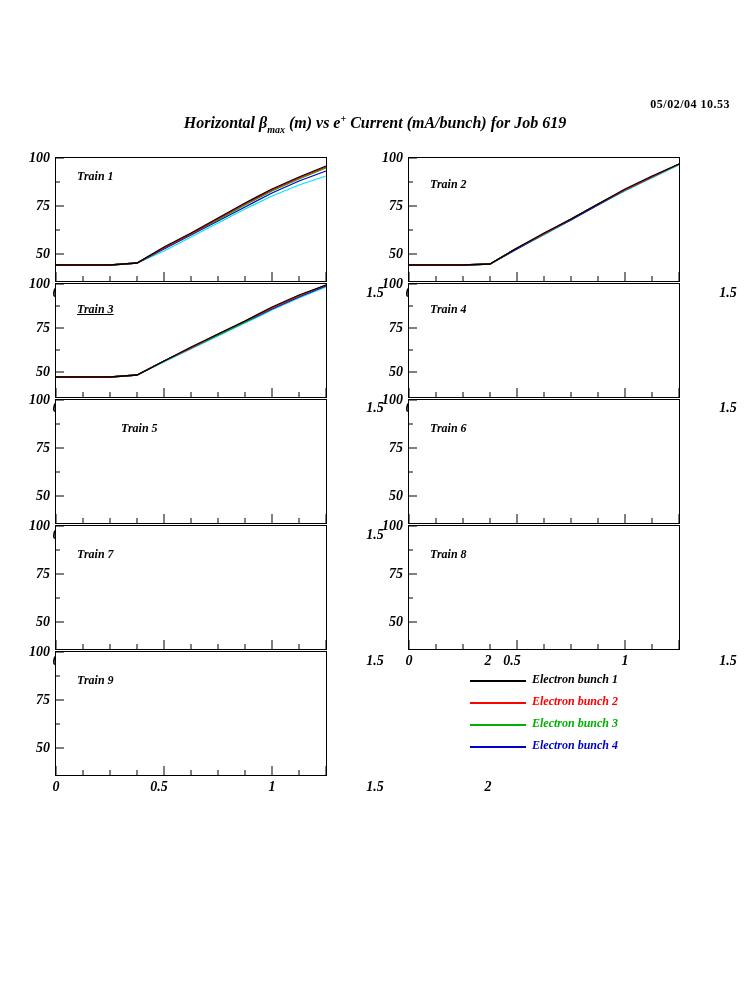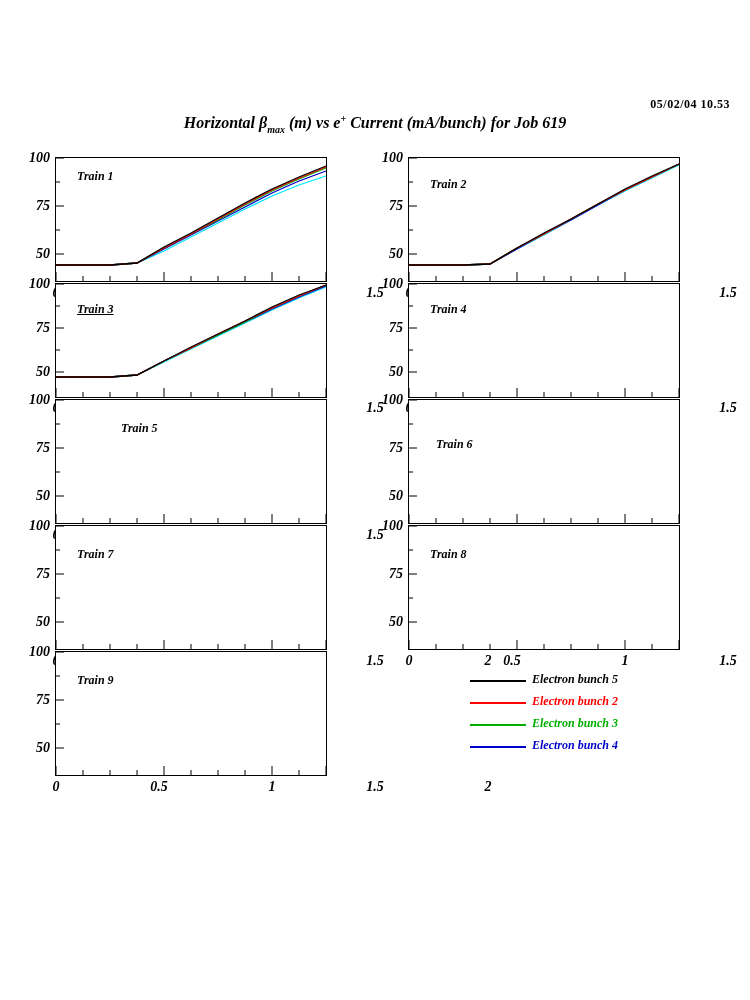--- a/index.html
+++ b/index.html
@@ -311,21 +311,21 @@
       <line x1="217" y1="115" x2="217" y2="124"></line>
         <line x1="244" y1="119" x2="244" y2="124"></line>
       <line x1="271" y1="115" x2="271" y2="124"></line>
       <line x1="0" y1="1" x2="9" y2="1"></line>
         <line x1="0" y1="25" x2="5" y2="25"></line>
       <line x1="0" y1="49" x2="9" y2="49"></line>
         <line x1="0" y1="73" x2="5" y2="73"></line>
       <line x1="0" y1="97" x2="9" y2="97"></line>
     </g>
   </svg>
-  <div class="panel-label" style="left:28px; top:22px;margin-top:16px;">Train 6</div>
+  <div class="panel-label" style="left:22px; top:22px;">Train 6</div>
 </div>
 <div class="ytick-label" style="left:373px; top:392px; width:30px;">100</div>
 <div class="ytick-label" style="left:373px; top:440px; width:30px;">75</div>
 <div class="ytick-label" style="left:373px; top:488px; width:30px;">50</div>
 
 <div class="panel" style="left:55px; top:525px; width:224px; height:125px;">
   <div class="frame" style="left:0; top:0; width:272px; height:125px;"></div>
   <svg width="272" height="125" style="position:absolute;left:0;top:0;">
     <g stroke="#000" stroke-width="1">
       <line x1="1" y1="115" x2="1" y2="124"></line>
@@ -418,21 +418,21 @@
 <div class="ytick-label" style="left:20px; top:740px; width:30px;">50</div>
 <div class="xtick-label" style="left:46px; top:779px; width:20px;">0</div>
 <div class="xtick-label" style="left:149px; top:779px; width:20px;">0.5</div>
 <div class="xtick-label" style="left:262px; top:779px; width:20px;">1</div>
 <div class="xtick-label" style="left:365px; top:779px; width:20px;">1.5</div>
 <div class="xtick-label" style="left:478px; top:779px; width:20px;">2</div>
 
 <div class="legend" style="left:470px; top:670px; width:230px;">
   <div class="legend-row">
     <div class="legend-line" style="background:#000000;"></div>
-    <div class="legend-text" style="color:#000000;">Electron bunch 5</div>
+    <div class="legend-text" style="color:#000000;">Electron bunch 1</div>
   </div>
   <div class="legend-row">
     <div class="legend-line" style="background:#ff0000;"></div>
     <div class="legend-text" style="color:#ff0000;">Electron bunch 2</div>
   </div>
   <div class="legend-row">
     <div class="legend-line" style="background:#00b000;"></div>
     <div class="legend-text" style="color:#00b000;">Electron bunch 3</div>
   </div>
   <div class="legend-row">

